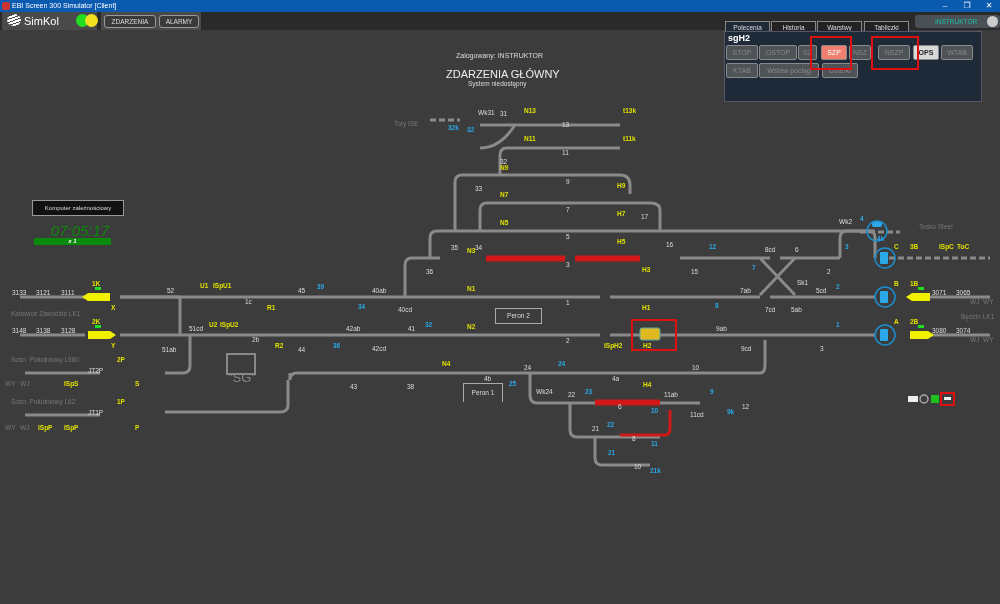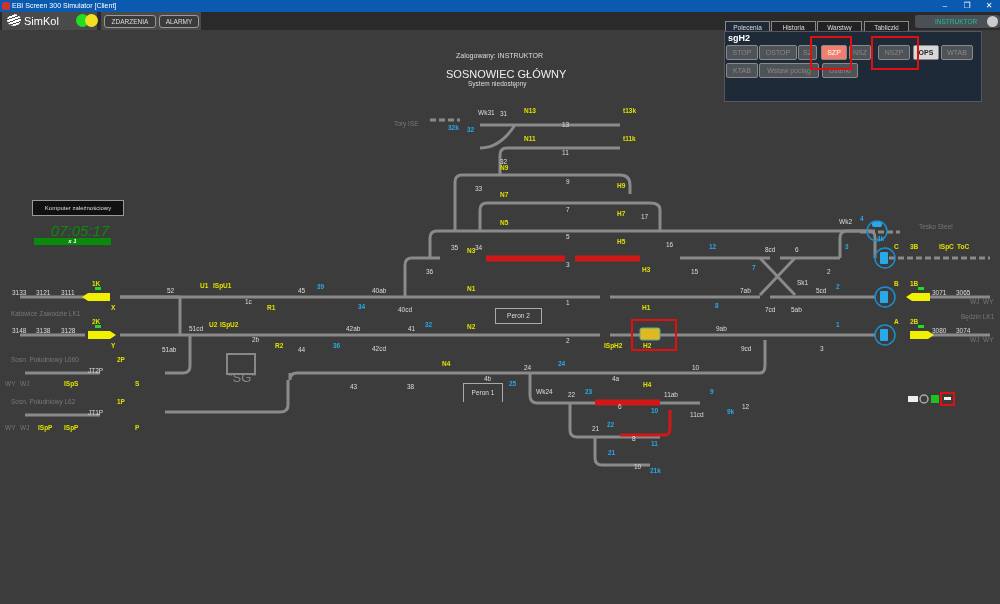--- a/index.html
+++ b/index.html
@@ -81,21 +81,21 @@
 <div class="pbtn" style="left:878px;top:45px;width:30px;">NSZP</div>
 <div class="pbtn ops" style="left:913px;top:45px;width:24px;">OPS</div>
 <div class="pbtn" style="left:941px;top:45px;width:30px;">WTAB</div>
 <div class="pbtn" style="left:726px;top:63px;width:30px;">KTAB</div>
 <div class="pbtn" style="left:759px;top:63px;width:58px;">Wstaw pociąg</div>
 <div class="pbtn" style="left:822px;top:63px;width:34px;">Usterki</div>
 <div class="redbox" style="left:810px;top:36px;width:38px;height:30px;"></div>
 <div class="redbox" style="left:871px;top:36px;width:44px;height:30px;"></div>
 
 <div class="lbl" style="left:456px;top:52px;font-size:7px;">Zalogowany: INSTRUKTOR</div>
-<div class="lbl" style="left:446px;top:68px;font-size:11px;color:#eee;">SOSNOWIEC GŁÓWNY</div>
+<div class="lbl" style="left:446px;top:68px;font-size:11px;color:#eee;">ZDARZENIA GŁÓWNY</div>
 <div class="lbl" style="left:468px;top:80px;font-size:6.5px;">System niedostępny</div>
 
 <div class="kz">Komputer zależnościowy</div>
 <div class="clock">07:05:17</div>
 <div class="speed">x 1</div>
 
 <svg width="1000" height="604">
   <g stroke="#8a8a8a" stroke-width="3" fill="none">
     <path d="M120 297H600 M610 297H760 M770 297H875"></path>
     <path d="M120 335H600 M610 335H875"></path>

